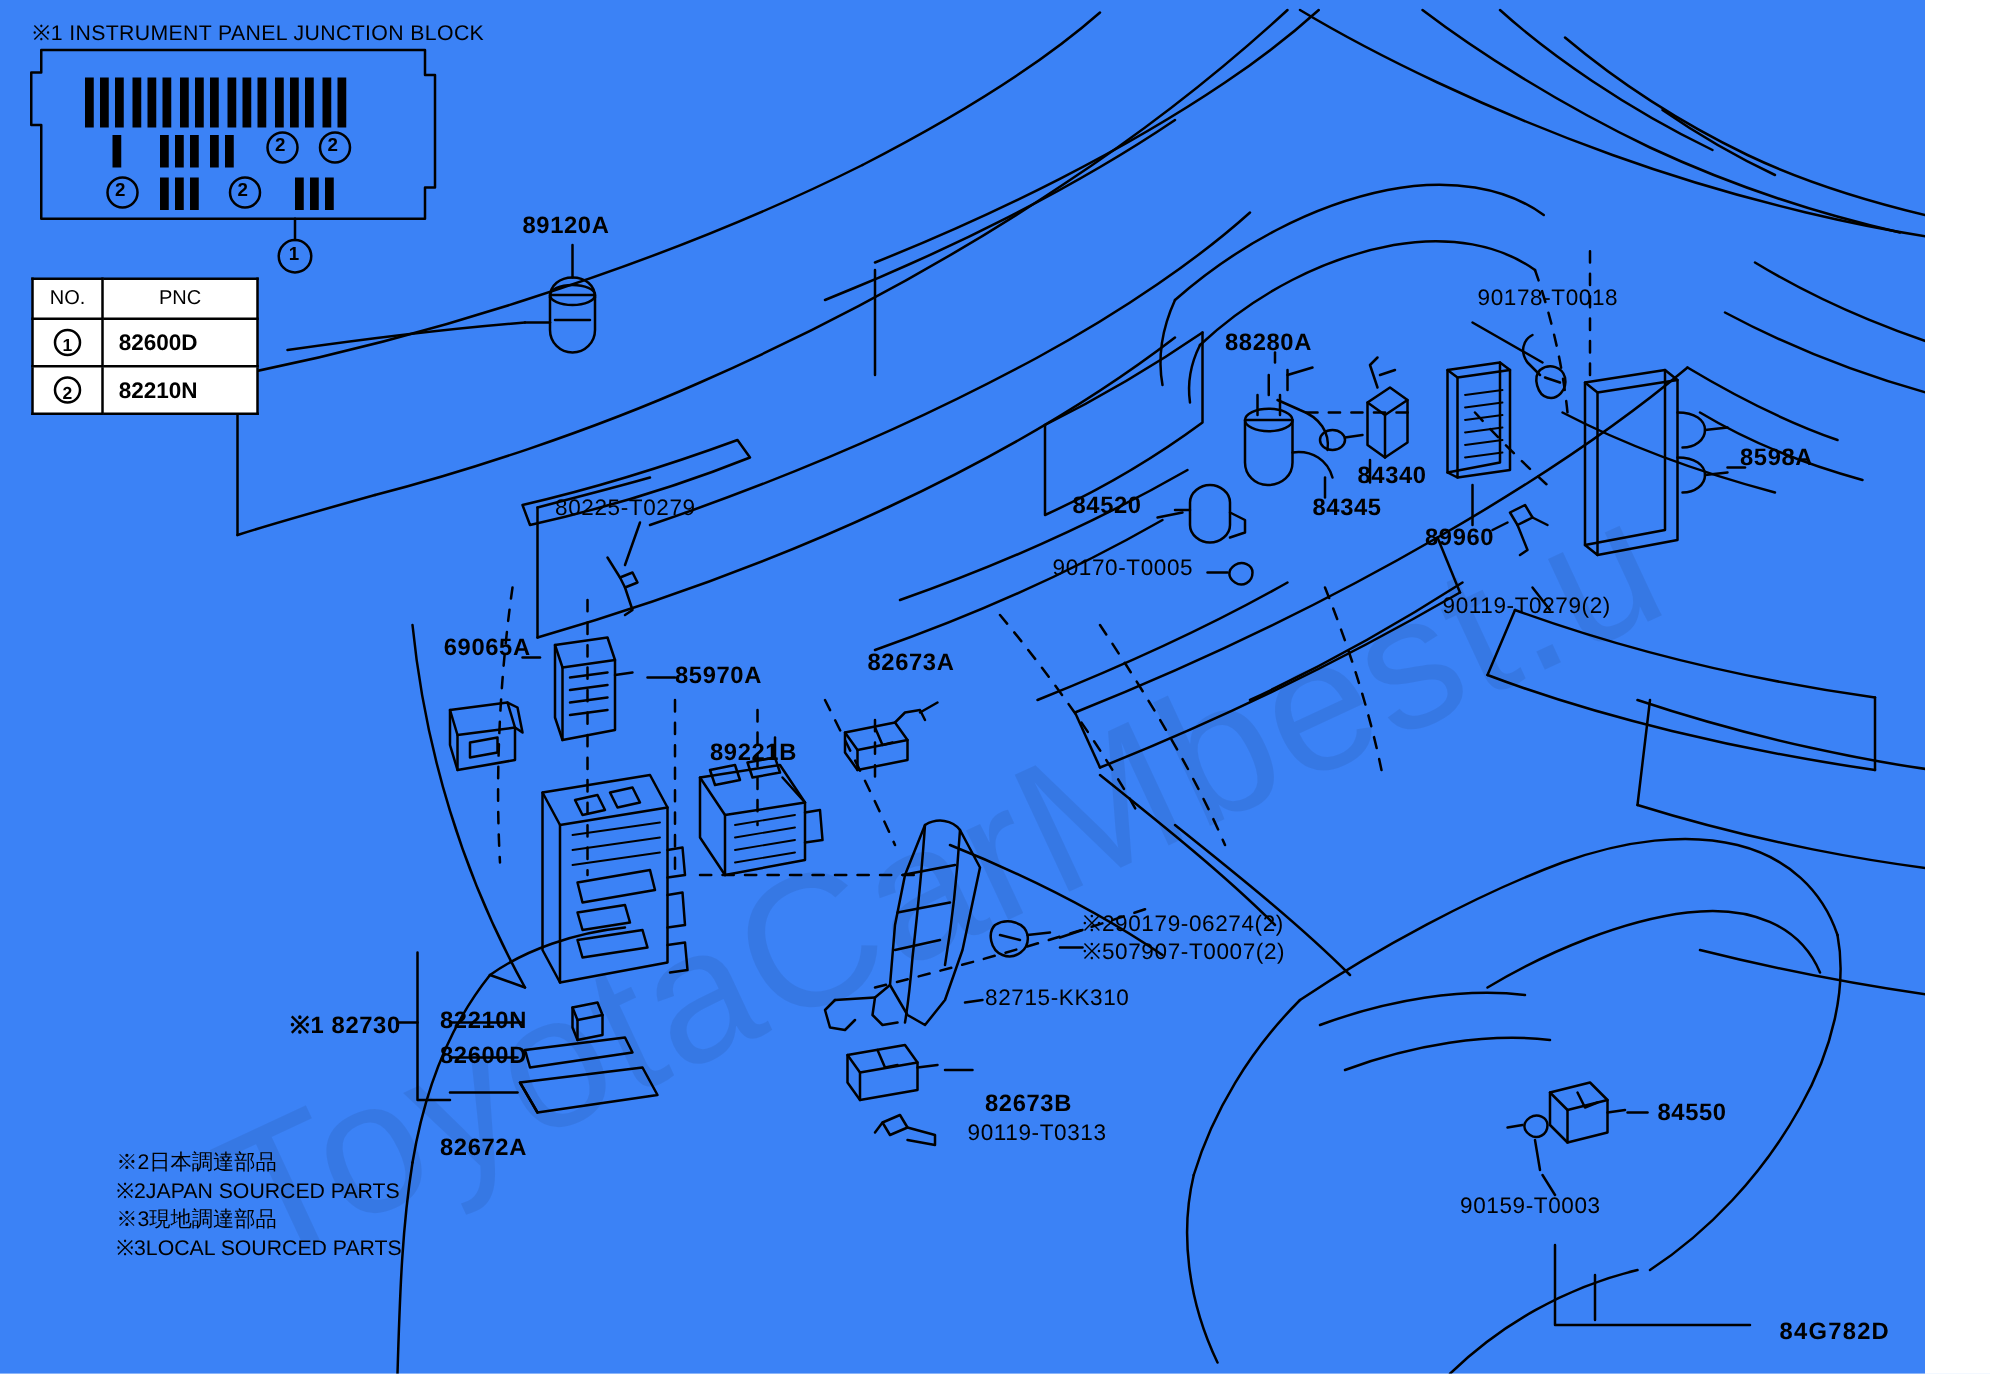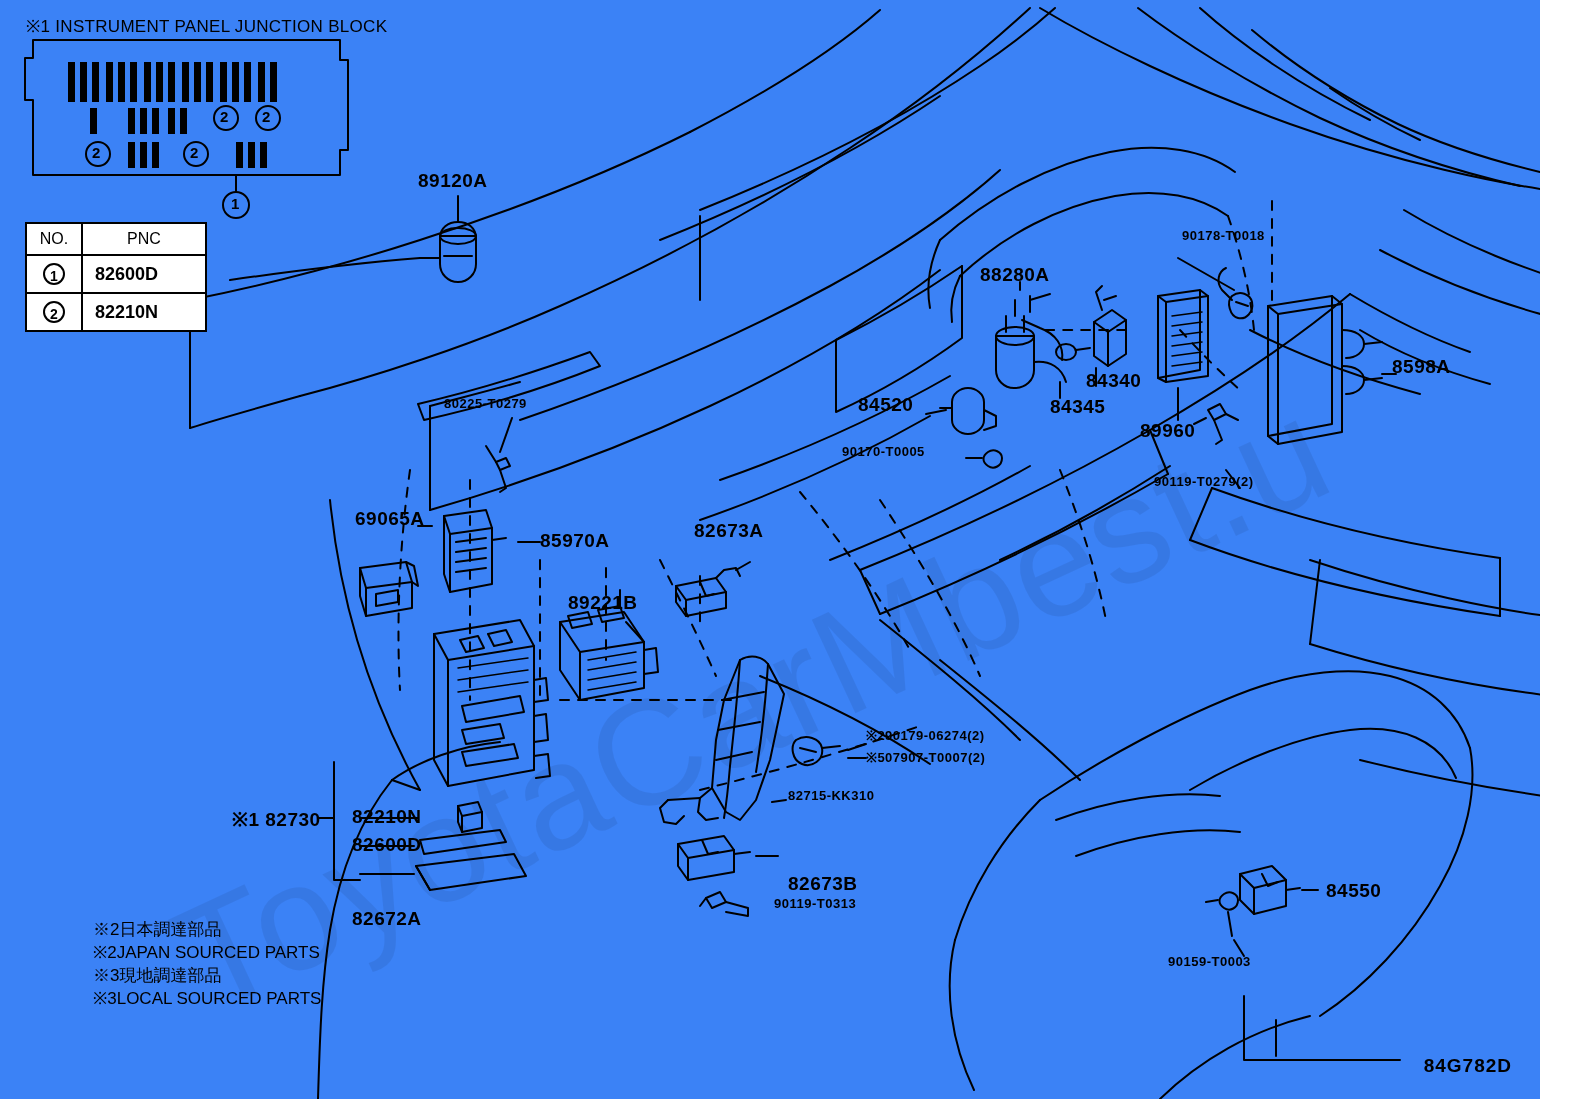--- a/index.html
+++ b/index.html
@@ -25,22 +25,22 @@
   .lbl {
     position: absolute;
     font-family: "Liberation Sans", sans-serif;
     font-size: 19px;
     font-weight: bold;
     color: #000000;
     white-space: nowrap;
     letter-spacing: 0.5px;
   }
   .lbl.sm {
-    font-size: 13px;
-    font-weight: bold;
+    font-size: 18px;
+    font-weight: normal;
   }
   .lbl.title {
     font-size: 17px;
     font-weight: normal;
     letter-spacing: 0.3px;
   }
   .pnc-table {
     position: absolute;
     left: 25px;
     top: 222px;

